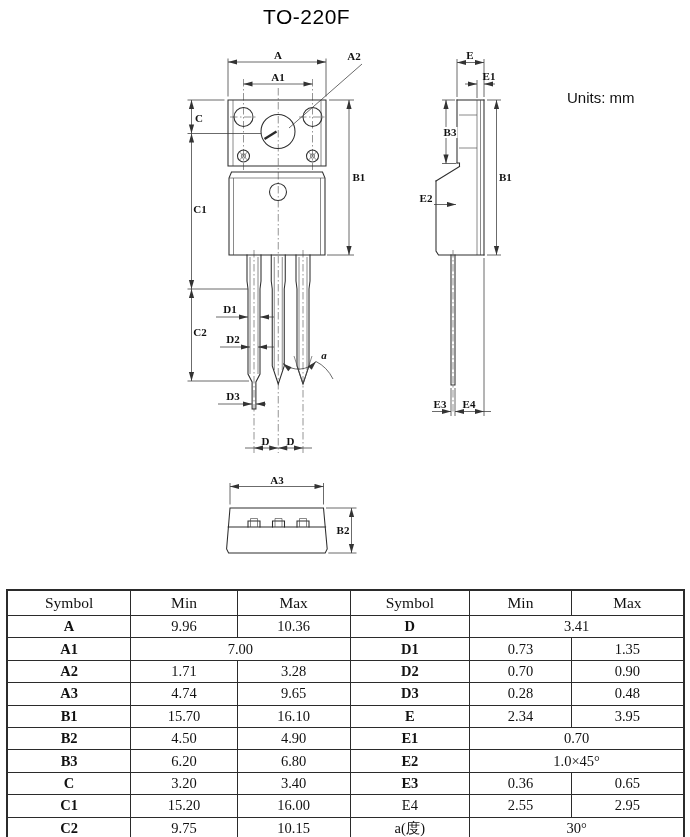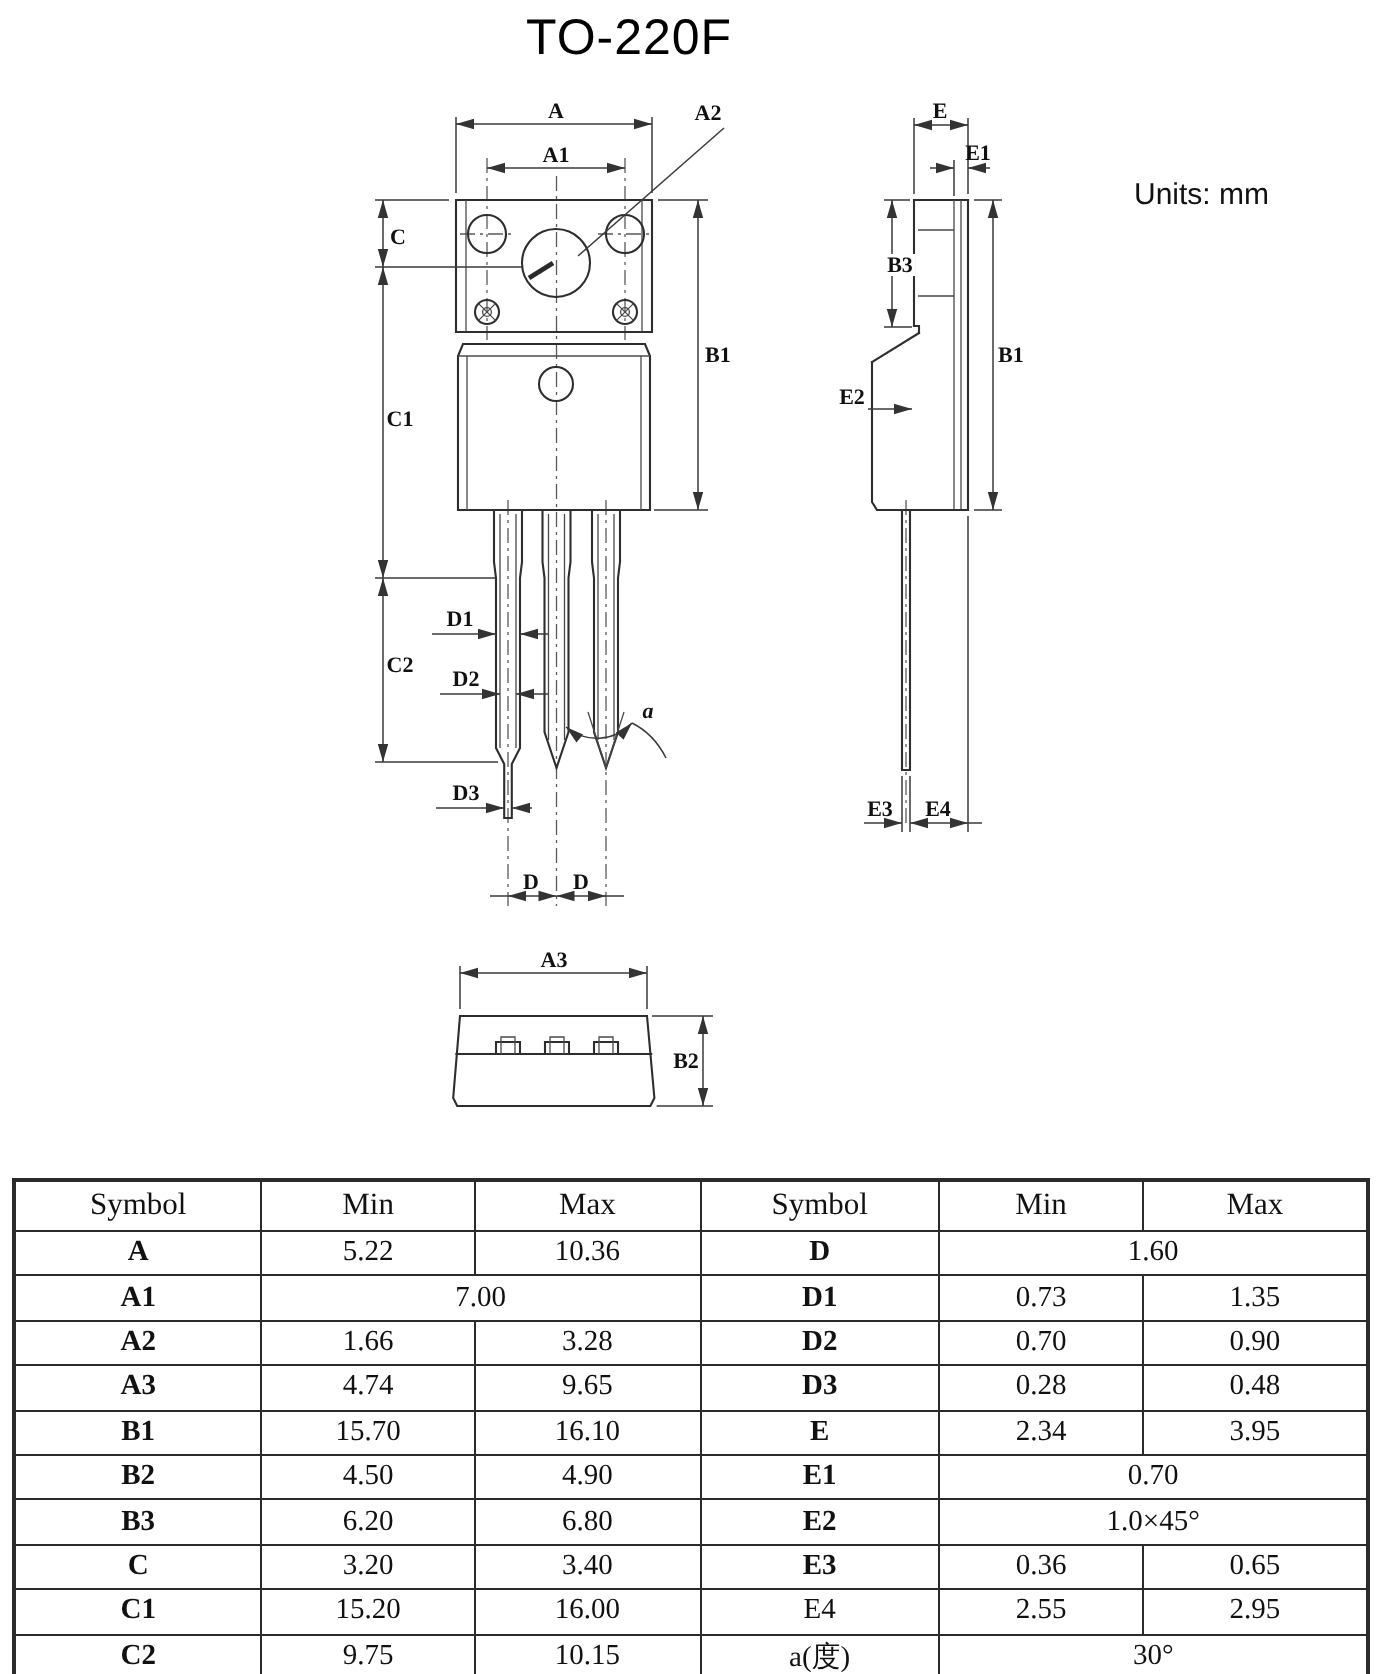--- a/index.html
+++ b/index.html
@@ -1,18 +1,18 @@
 <!DOCTYPE html>
 <html><head>
 <meta charset="utf-8">
 <style>
   html,body{margin:0;padding:0;background:#ffffff;}
   #page{position:relative;width:690px;height:837px;background:#fff;overflow:hidden;
         font-family:"Liberation Sans",sans-serif;}
-  #title{position:absolute;left:263px;top:5px;font-size:25px;letter-spacing:.5px;color:#000;}
+  #title{position:absolute;left:263px;top:5px;font-size:21px;letter-spacing:.5px;color:#000;}
   #units{position:absolute;left:567px;top:41px;font-size:15px;color:#111;margin-top:48px;}
   
   #drawing{position:absolute;left:0;top:0;}
   .o{stroke:#2e2e2e;stroke-width:1.05;fill:none;stroke-linecap:square;}
   .t{stroke:#4a4a4a;stroke-width:.65;fill:none;}
   .c{stroke:#5a5a5a;stroke-width:.65;fill:none;stroke-dasharray:7.5 2.5 1.5 2.5;}
   .d{stroke:#3a3a3a;stroke-width:.75;fill:none;}
   .tk{stroke:#2a2a2a;stroke-width:2.4;fill:none;}
   .lbl{font-family:"Liberation Serif",serif;font-weight:bold;font-size:11px;fill:#111;
        text-anchor:middle;}
@@ -204,35 +204,35 @@
         <th>Min</th>
         <th>Max</th>
         <th>Symbol</th>
         <th>Min</th>
         <th>Max</th>
       </tr>
     </thead>
     <tbody>
       <tr>
         <td class="sym">A</td>
-        <td>5.22</td>
+        <td>9.96</td>
         <td>10.36</td>
         <td class="sym">D</td>
-        <td colspan="2">1.60</td>
+        <td colspan="2">3.41</td>
       </tr>
       <tr>
         <td class="sym">A1</td>
         <td colspan="2">7.00</td>
         <td class="sym">D1</td>
         <td>0.73</td>
         <td>1.35</td>
       </tr>
       <tr>
         <td class="sym">A2</td>
-        <td>1.66</td>
+        <td>1.71</td>
         <td>3.28</td>
         <td class="sym">D2</td>
         <td>0.70</td>
         <td>0.90</td>
       </tr>
       <tr>
         <td class="sym">A3</td>
         <td>4.74</td>
         <td>9.65</td>
         <td class="sym">D3</td>

